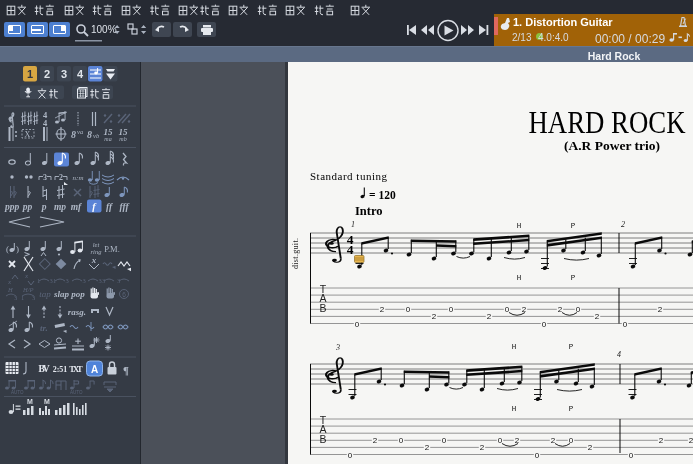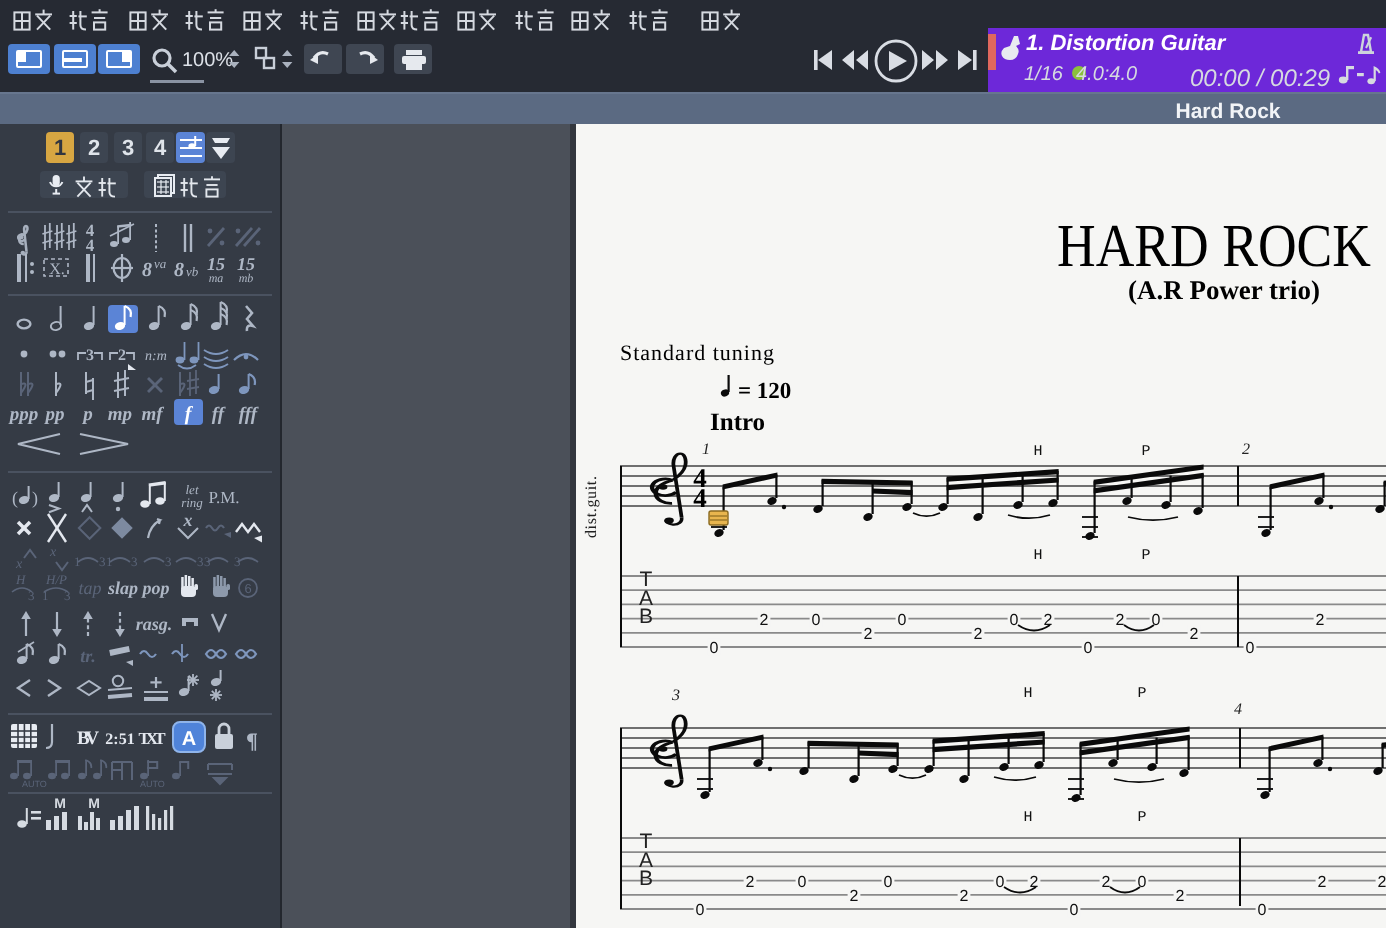--- a/index.html
+++ b/index.html
@@ -14,21 +14,21 @@
   .tbtn{position:absolute;top:22px;width:19px;height:15px;background:#3f4652;border-radius:2px;}
   
   #slate{left:0;top:46px;width:693px;height:16px;background:#5b6a82;border-top:1px solid #67768e;box-sizing:border-box;}
   #slate .t{position:absolute;left:574px;top:2.5px;width:80px;text-align:center;font-size:10.5px;font-weight:bold;color:#f2f4f7;}
   
   #palette{left:0;top:62px;width:140px;height:402px;background:#353b45;}
   #gap{left:140px;top:62px;width:148px;height:402px;background:#4b5059;border-left:1px solid #23272e;box-sizing:border-box;}
   #page{left:288px;top:62px;width:405px;height:402px;background:#f6f6f4;}
   #pageshadow{left:285px;top:62px;width:3px;height:402px;background:#33373e;}
   
-  #pbpanel{left:494px;top:14px;width:199px;height:32px;background:#6d28d9;font-style:italic;}
+  #pbpanel{left:494px;top:14px;width:199px;height:32px;background:#a16207;}
   #redbar{left:0px;top:3px;width:4px;height:18px;background:#e0685e;position:absolute;}
 </style>
 </head>
 <body>
 <div id="app">
   <div id="menubar" class="abs">
       <svg style="position:absolute;left:0;top:4px" width="400" height="13" viewBox="0 0 400 13">
         <rect x="7.2" y="2.2" width="7.6" height="8.6" fill="none" stroke="#d5d9e0" stroke-width="1.0"></rect>
         <line x1="7.2" y1="6.5" x2="14.8" y2="6.5" stroke="#d5d9e0" stroke-width="1.0"></line>
         <line x1="11.0" y1="2.2" x2="11.0" y2="10.8" stroke="#d5d9e0" stroke-width="1.0"></line>
@@ -192,21 +192,21 @@
     <span id="redbar"></span>
     <svg class="abs" style="left:6px;top:3px" width="12" height="14" viewBox="0 0 12 14">
       <path d="M7 1 l2 0 1 4 -2 1 q2 2 1 4 q-1 3 -4 3 q-3 0 -4 -2 q-1 -2 1 -4 l3-1 z" fill="#e8ebf0"></path>
     </svg>
     <span class="abs" style="left:19px;top:2px;font-size:11px;font-weight:bold;color:#fff;white-space:nowrap">1. Distortion Guitar</span>
     <svg class="abs" style="left:183px;top:2px" width="12" height="11" viewBox="0 0 12 11">
       <path d="M3.5 10 L5 1.5 h2 L8.5 10 z" fill="none" stroke="#cdd3db" stroke-width="1.2"></path>
         <line x1="2" y1="10.3" x2="10" y2="10.3" stroke="#cdd3db" stroke-width="1.4"></line>
         <line x1="6" y1="8" x2="8.6" y2="2.6" stroke="#cdd3db" stroke-width="1"></line>
     </svg>
-    <span class="abs" style="left:18px;top:18px;font-size:10px;color:#d6dae0">1/16</span>
+    <span class="abs" style="left:18px;top:18px;font-size:10px;color:#d6dae0">2/13</span>
     <span class="abs" style="left:42px;top:19px;width:7px;height:7px;border-radius:50%;background:#8bc03c"></span>
     <span class="abs" style="left:44px;top:18px;font-size:10px;color:#d6dae0">4.0:4.0</span>
     <span class="abs" style="left:101px;top:18px;font-size:12px;color:#d6dae0">00:00 / 00:29</span>
     <svg class="abs" style="left:175px;top:17px" width="22" height="12" viewBox="0 0 22 12">
       <g fill="#d6dae0">
         <ellipse cx="2.6" cy="9" rx="2.2" ry="1.7"></ellipse>
           <rect x="4" y="2" width="1.2" height="7"></rect>
           <rect x="4" y="2" width="4" height="1.6"></rect>
         <rect x="9.5" y="5.5" width="3.4" height="1.6"></rect>
         <ellipse cx="16.6" cy="9.6" rx="1.9" ry="1.5"></ellipse>

